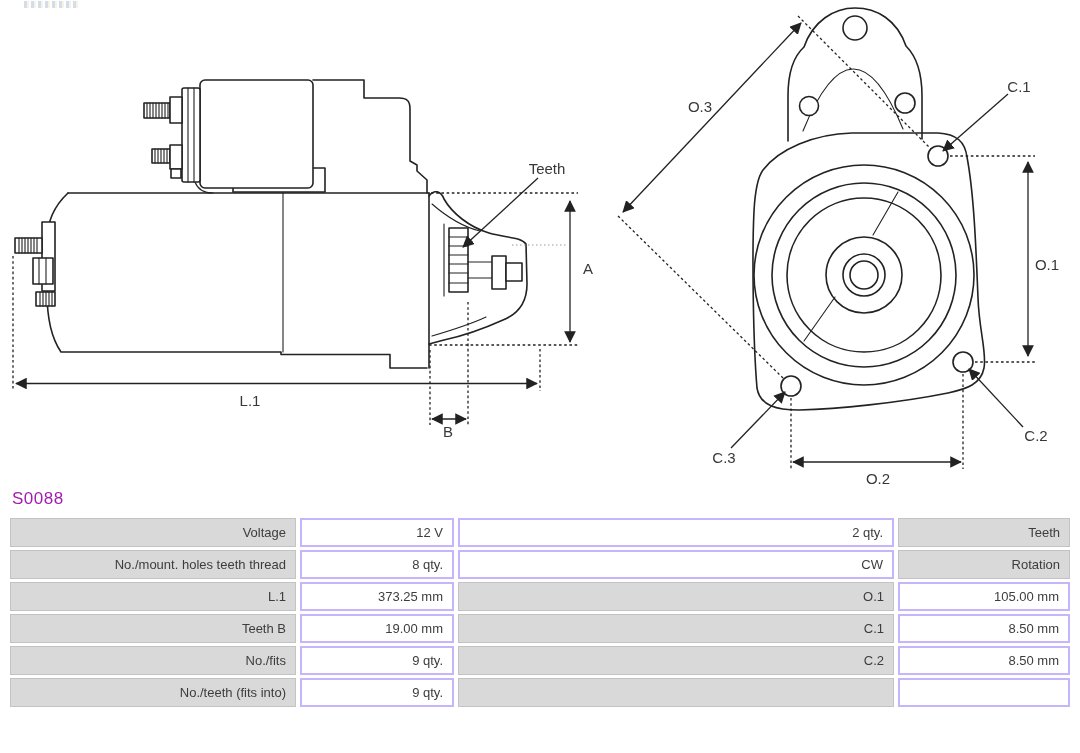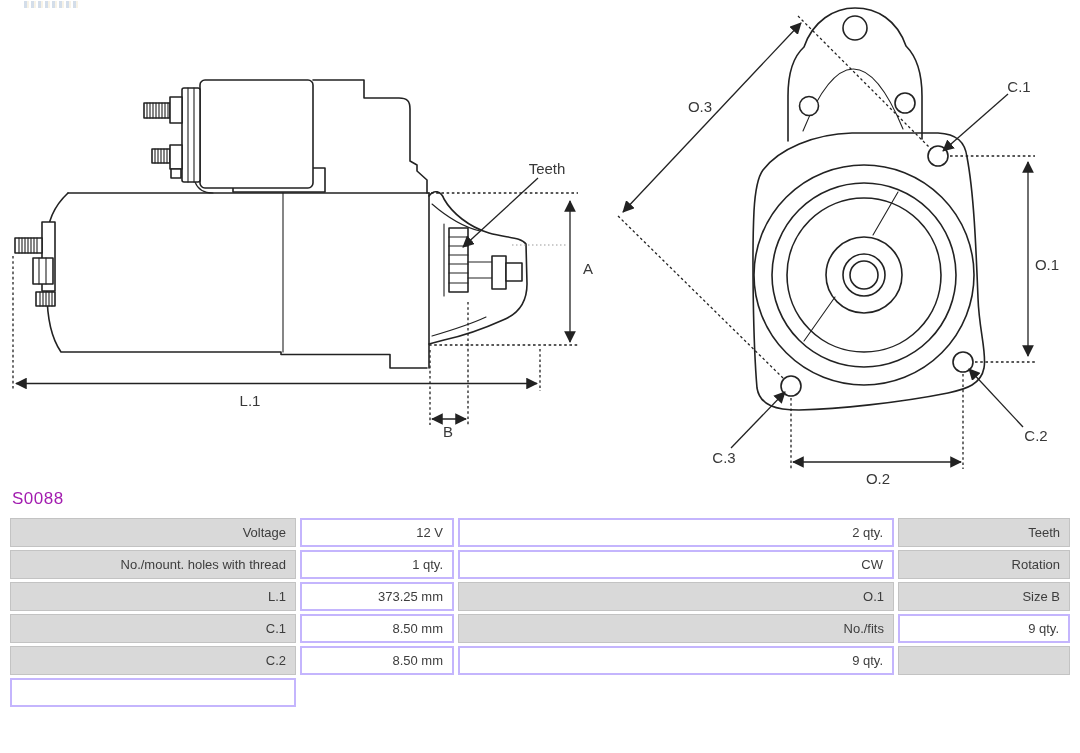--- a/index.html
+++ b/index.html
@@ -165,37 +165,40 @@
 
   <div class="part-number">S0088</div>
 
   <div class="spec-table">
 
     <div class="cell lbl">Voltage</div>
     <div class="cell val">12 V</div>
     <div class="cell val">2 qty.</div>
 
     <div class="cell lbl">Teeth</div>
-    <div class="cell lbl">No./mount. holes with thread</div>
-    <div class="cell val">1 qty.</div>
+    <div class="cell lbl">No./mount. holes teeth thread</div>
+    <div class="cell val">8 qty.</div>
 
     <div class="cell val">CW</div>
     <div class="cell lbl">Rotation</div>
     <div class="cell lbl">L.1</div>
     <div class="cell val">373.25 mm</div>
 
     <div class="cell lbl">O.1</div>
-
-    <div class="cell lbl">Size B</div>
+    <div class="cell val">105.00 mm</div>
+
+    <div class="cell lbl">Teeth B</div>
+    <div class="cell val">19.00 mm</div>
     <div class="cell lbl">C.1</div>
     <div class="cell val">8.50 mm</div>
 
     <div class="cell lbl">No./fits</div>
     <div class="cell val">9 qty.</div>
     <div class="cell lbl">C.2</div>
     <div class="cell val">8.50 mm</div>
 
+    <div class="cell lbl">No./teeth (fits into)</div>
     <div class="cell val">9 qty.</div>
     <div class="cell lbl"></div>
     <div class="cell val"></div>
   </div>
 
 </div>
 
 </body></html>

